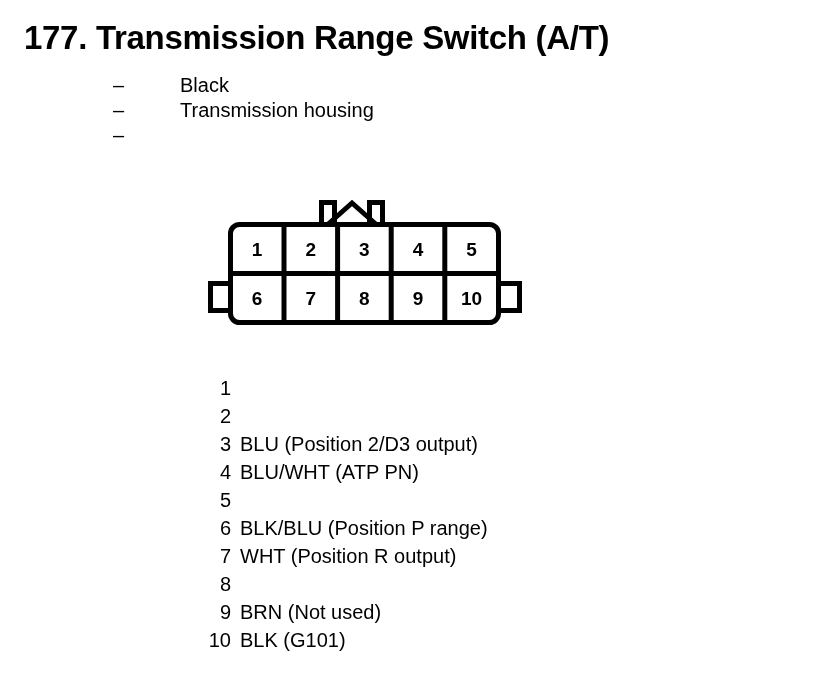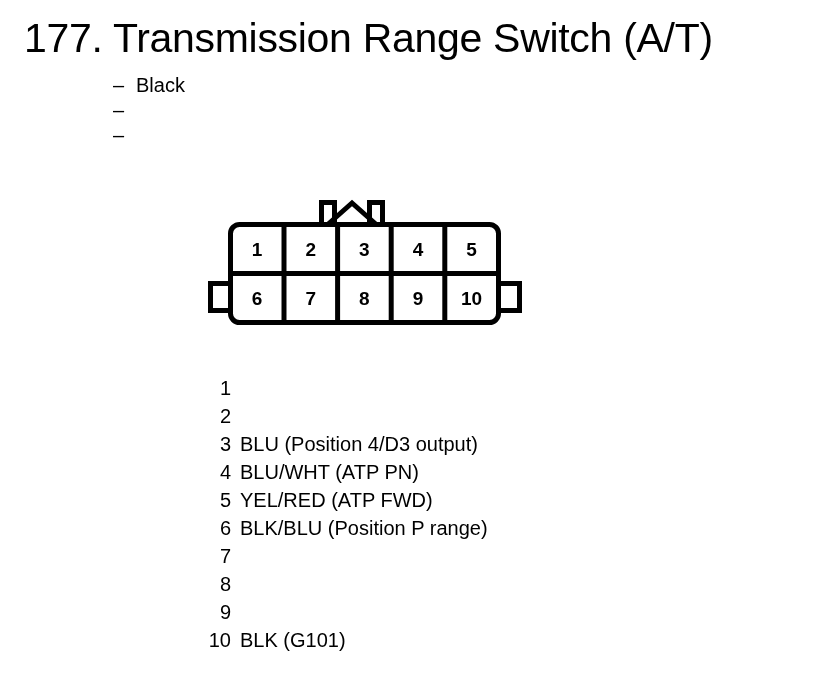--- a/index.html
+++ b/index.html
@@ -15,22 +15,22 @@
     font-family: "Liberation Sans", sans-serif;
     color: #000000;
     -webkit-font-smoothing: none;
   }
 
   
   #page-title {
     position: absolute;
     left: 24px;
     top: 18px;
-    font-size: 41px;
-    font-weight: normal;
+    font-size: 33px;
+    font-weight: bold;
     letter-spacing: -0.3px;
     white-space: nowrap;
     line-height: 40px;
   }
 
   
   #description-list {
     position: absolute;
     left: 113px;
     top: 73px;
@@ -40,21 +40,21 @@
     display: flex;
     align-items: flex-start;
     font-size: 20px;
     line-height: 25px;
     white-space: nowrap;
   }
   .desc-dash {
     width: 23px;
     flex: 0 0 23px;
   }
-  .desc-text { flex: 0 1 auto; }
+  .desc-text { flex: 0 1 auto; margin-left: 44px; }
 
   
   #connector-diagram {
     position: absolute;
     left: 200px;
     top: 195px;
     width: 330px;
     height: 140px;
   }
   #connector-diagram svg {
@@ -96,20 +96,21 @@
 
 <div id="description-list">
 
   <div class="desc-item">
     <span class="desc-dash">–</span>
     <span class="desc-text">Black</span>
   </div>
 
   <div class="desc-item">
     <span class="desc-dash">–</span>
+    <span class="desc-text">Transmission housing</span>
   </div>
 
   <div class="desc-item">
     <span class="desc-dash">–</span>
   </div>
 
 </div>
 
 <div id="connector-diagram">
   <svg width="330" height="140" viewBox="0 0 330 140" xmlns="http://www.w3.org/2000/svg">
@@ -164,48 +165,49 @@
   <div class="pin-row">
     <span class="pin-number">1</span>
   </div>
 
   <div class="pin-row">
     <span class="pin-number">2</span>
   </div>
 
   <div class="pin-row">
     <span class="pin-number">3</span>
-    <span class="pin-desc">BLU (Position 4/D3 output)</span>
+    <span class="pin-desc">BLU (Position 2/D3 output)</span>
   </div>
 
   <div class="pin-row">
     <span class="pin-number">4</span>
     <span class="pin-desc">BLU/WHT (ATP PN)</span>
   </div>
 
   <div class="pin-row">
     <span class="pin-number">5</span>
-    <span class="pin-desc">YEL/RED (ATP FWD)</span>
   </div>
 
   <div class="pin-row">
     <span class="pin-number">6</span>
     <span class="pin-desc">BLK/BLU (Position P range)</span>
   </div>
 
   <div class="pin-row">
     <span class="pin-number">7</span>
+    <span class="pin-desc">WHT (Position R output)</span>
   </div>
 
   <div class="pin-row">
     <span class="pin-number">8</span>
   </div>
 
   <div class="pin-row">
     <span class="pin-number">9</span>
+    <span class="pin-desc">BRN (Not used)</span>
   </div>
 
   <div class="pin-row">
     <span class="pin-number">10</span>
     <span class="pin-desc">BLK (G101)</span>
   </div>
 
 </div>
 
 </body></html>

